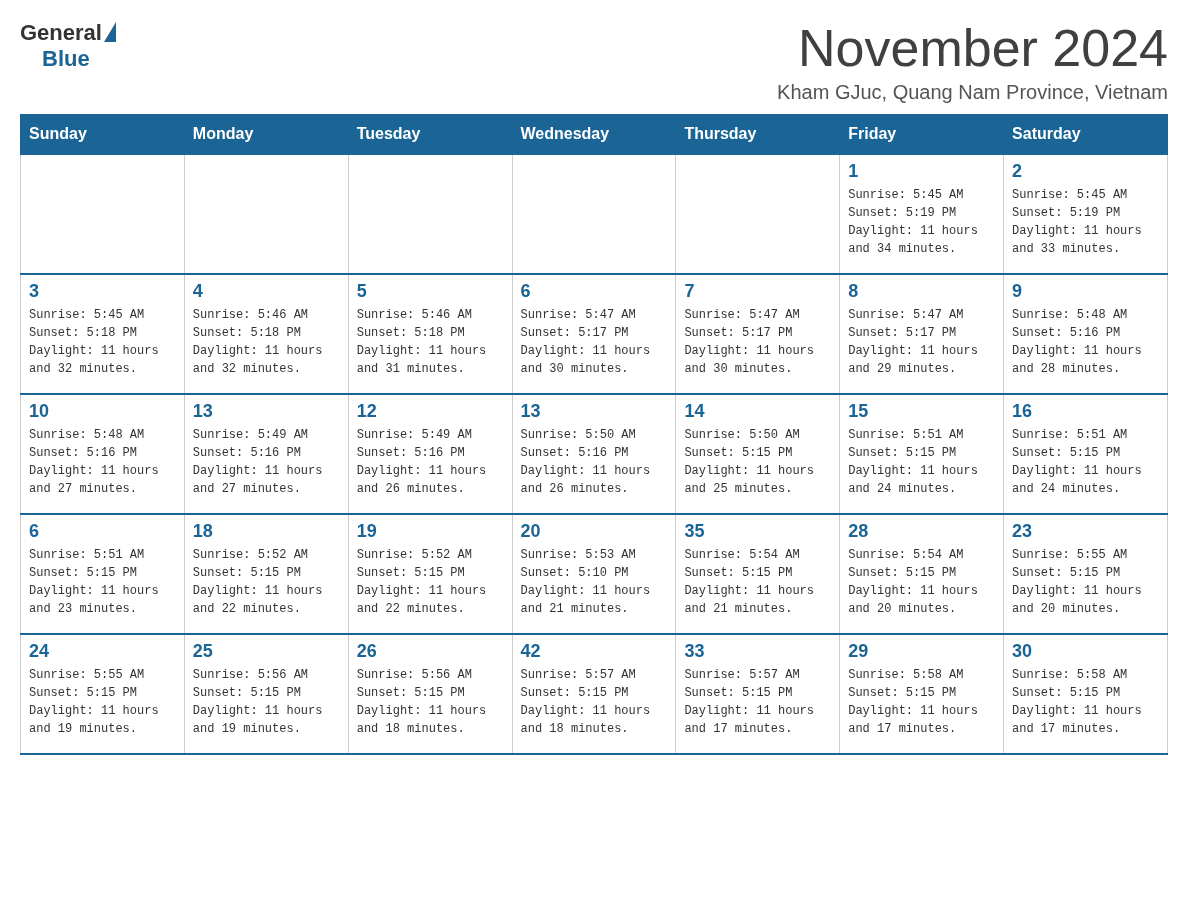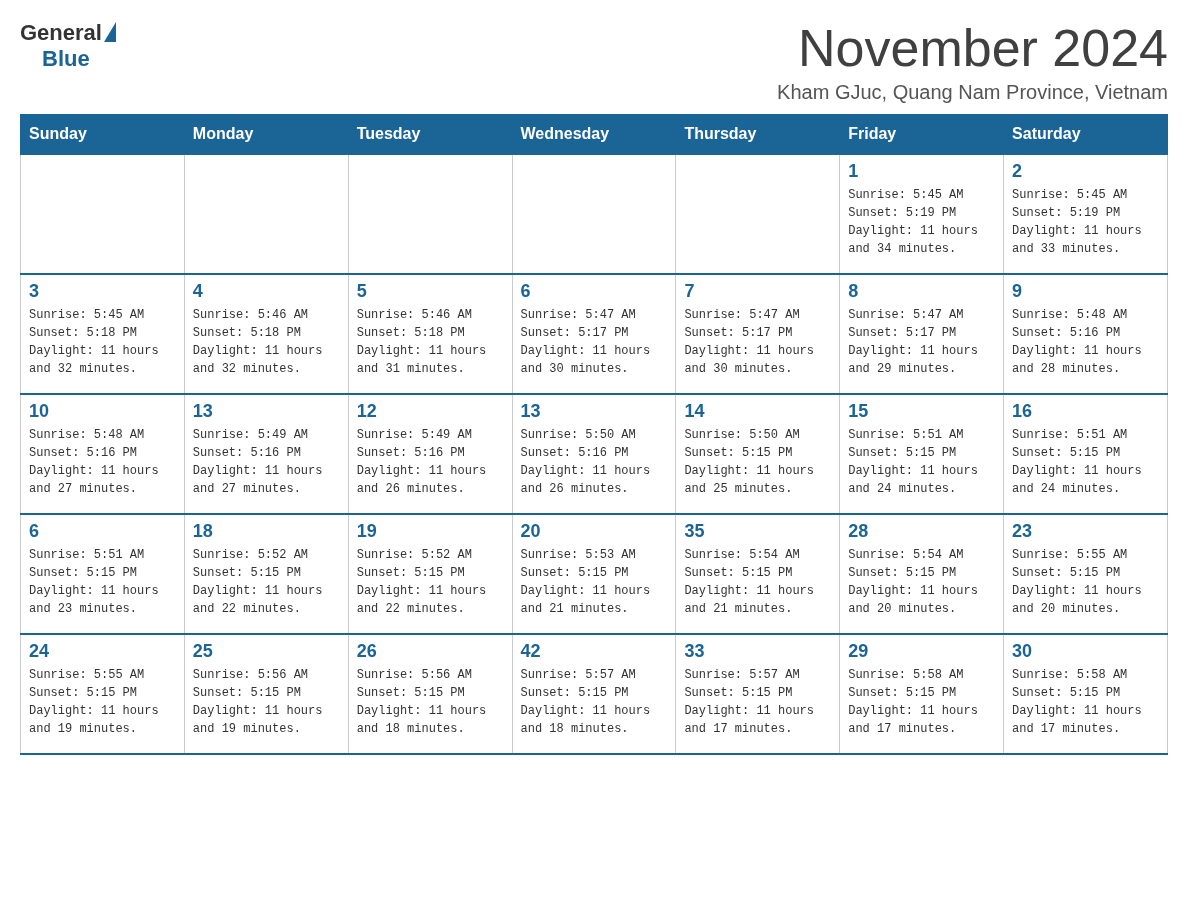--- a/index.html
+++ b/index.html
@@ -253,21 +253,21 @@
         </td>
         <td>
           <span class="day-number">19</span>
           <div class="day-info" style="white-space: pre-line;">Sunrise: 5:52 AM
 Sunset: 5:15 PM
 Daylight: 11 hours and 22 minutes.</div>
         </td>
         <td>
           <span class="day-number">20</span>
           <div class="day-info" style="white-space: pre-line;">Sunrise: 5:53 AM
-Sunset: 5:15 PM
+Sunset: 5:10 PM
 Daylight: 11 hours and 21 minutes.</div>
         </td>
         <td>
           <span class="day-number">35</span>
           <div class="day-info" style="white-space: pre-line;">Sunrise: 5:54 AM
 Sunset: 5:15 PM
 Daylight: 11 hours and 21 minutes.</div>
         </td>
         <td>
           <span class="day-number">28</span>

